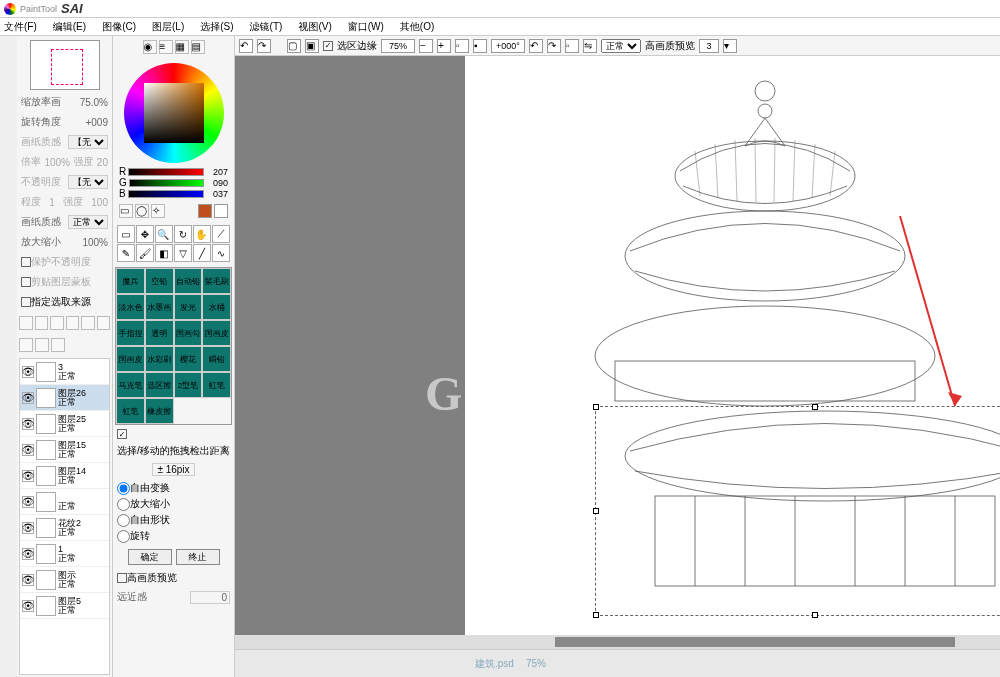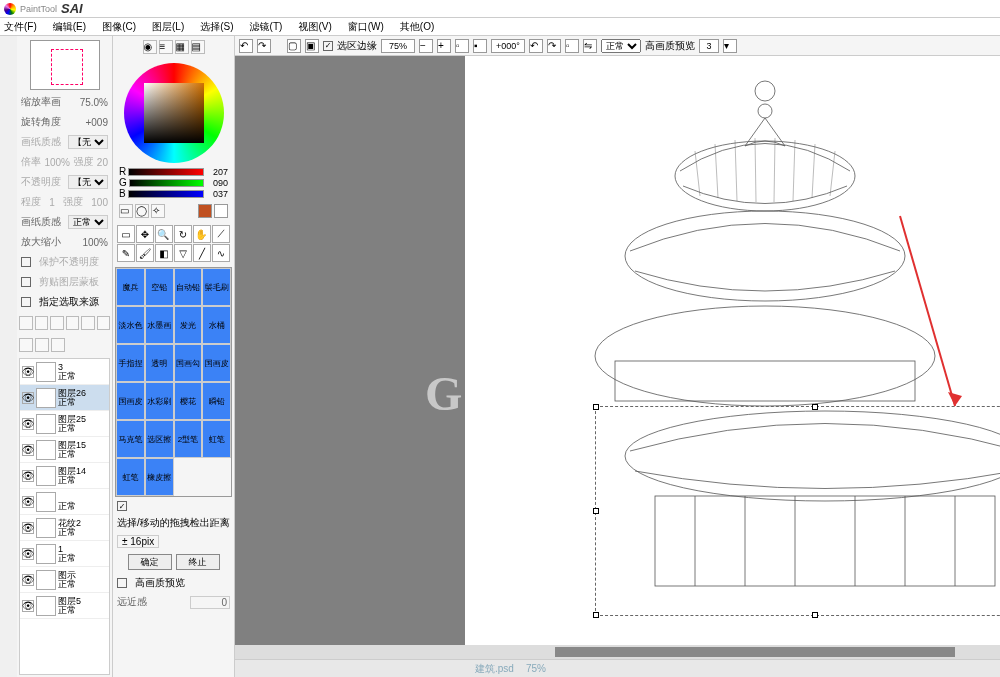--- a/index.html
+++ b/index.html
@@ -26,40 +26,40 @@
 .color-wheel { width: 100px; height: 100px; margin: 4px auto 0; border-radius: 50%; background: conic-gradient(red,yellow,lime,cyan,blue,magenta,red); position: relative; }
 .color-wheel::after { content: ""; position: absolute; top: 20px; left: 20px; width: 60px; height: 60px; background: linear-gradient(to bottom,rgba(0,0,0,0),#000),linear-gradient(to right,#fff,#d07000); }
 .rgb-bar { display: flex; align-items: center; gap: 2px; padding: 0 4px; }
 .rgb-bar .track { flex: 1; height: 8px; background: linear-gradient(to right,#000,var(--c)); border: 1px solid #999; }
 .rgb-bar .val { width: 22px; text-align: right; font-size: 9px; }
 .swatch-row { display: flex; gap: 2px; padding: 2px 4px; align-items: center; }
 .swatch-row .sw { width: 14px; height: 14px; border: 1px solid #999; }
 .tool-grid { display: grid; grid-template-columns: repeat(6, 18px); gap: 1px; justify-content: center; padding: 2px 0; }
 .tool-grid .tg { width: 18px; height: 18px; border: 1px solid #aaa; background: #fff; display: flex; align-items: center; justify-content: center; }
 .brush-grid { display: grid; grid-template-columns: repeat(4, 1fr); border: 1px solid #999; }
-.brush-grid .bc { height: 38px; border: 1px solid #ccc; display: flex; flex-direction: column; align-items: center; justify-content: center; font-size: 8.5px; background: #3b82f6; }
+.brush-grid .bc { height: 26px; border: 1px solid #ccc; display: flex; flex-direction: column; align-items: center; justify-content: center; font-size: 8.5px; background: #0f766e; }
 .brush-grid .bc span { font-size: 8px; }
-.opt { display: flex; align-items: center; gap: 8px; font-size: 9px; padding: 1px 2px; }
+.opt { display: flex; align-items: center; gap: 0; font-size: 9px; padding: 1px 2px; }
 .btnrow { display: flex; gap: 4px; justify-content: center; padding: 2px 0; }
 .btnrow button { width: 44px; height: 16px; font-size: 9px; border: 1px solid #888; background: #eee; }
 .flip-btn { height: 16px; background: #b0b0a8; border: 1px solid #888; color: #fff; font-size: 10px; text-align: center; line-height: 14px; margin: 1px 4px; }
 .canvas-area { flex: 1; display: flex; flex-direction: column; background: #808080; }
 .canvas-toolbar { height: 20px; background: #f5f5f5; border-bottom: 1px solid #ccc; display: flex; align-items: center; gap: 4px; padding: 0 4px; }
 .ct-btn { width: 14px; height: 14px; border: 1px solid #999; background: #fff; }
 .ct-label { font-size: 10px; }
 .ct-input { width: 34px; height: 14px; border: 1px solid #999; font-size: 9px; text-align: center; }
 .canvas-wrap { flex: 1; position: relative; overflow: hidden; display: flex; justify-content: center; }
 .canvas { position: absolute; top: 0; left: 230px; width: 580px; height: 630px; background: #fff; }
 .wm { position: absolute; left: 190px; top: 310px; font-size: 48px; color: #c8c8c8; font-weight: bold; font-family: Georgia, serif; }
 .sel-box { position: absolute; border: 1px dashed #666; }
 .sel-handle { position: absolute; width: 6px; height: 6px; background: #fff; border: 1px solid #000; }
 .arrow { position: absolute; top: 150px; right: 30px; }
 .scrollbar-h { height: 14px; background: #ddd; display: flex; align-items: center; }
 .scrollbar-h .thumb-h { height: 10px; background: #888; margin-left: 320px; width: 400px; }
-.tab-bar { height: 18px; background: #e8e8e8; border-top: 1px solid #ccc; display: flex; align-items: center; padding: 0 240px; gap: 12px; }
+.tab-bar { height: 28px; background: #e8e8e8; border-top: 1px solid #ccc; display: flex; align-items: center; padding: 0 240px; gap: 12px; }
 .tab-bar span { color: #8ab; font-size: 10px; }
 .checkbox { width: 10px; height: 10px; border: 1px solid #666; display: inline-flex; align-items: center; justify-content: center; font-size: 8px; }
 </style>
 </head>
 <body>
 
 <div class="titlebar">
   <div class="logo"></div>
   <span style="color:#888;font-size:9px">PaintTool</span>
   <span style="font-style:italic;font-weight:bold;color:#333;font-size:13px">SAI</span>
@@ -310,22 +310,40 @@
         <div class="bc">
           <span>橡皮擦</span>
         </div>
       </div>
     <div class="opt">
         <span class="checkbox">✓</span>
       </div>
     <div class="opt">
         <span>选择/移动的拖拽检出距离</span>
       </div>
-    <div class="opt" style="justify-content:flex-start">
+    <div class="opt" style="justify-content:center">
         <span style="border:1px solid #ccc;padding:0 4px">± 16pix</span>
+      </div>
+    <div id="transform-opts">
+        <div class="opt">
+          <input type="radio" name="tr" checked="" style="">
+          <span>自由变换</span>
+        </div>
+        <div class="opt">
+          <input type="radio" name="tr" style="">
+          <span>放大缩小</span>
+        </div>
+        <div class="opt">
+          <input type="radio" name="tr" style="">
+          <span>自由形状</span>
+        </div>
+        <div class="opt">
+          <input type="radio" name="tr" style="">
+          <span>旋转</span>
+        </div>
       </div>
     <div class="btnrow">
       <button>确定</button>
       <button>终止</button>
     </div>
     <div class="opt">
         <span class="checkbox"></span>
         <span>高画质预览</span>
       </div>
     <div class="row">

